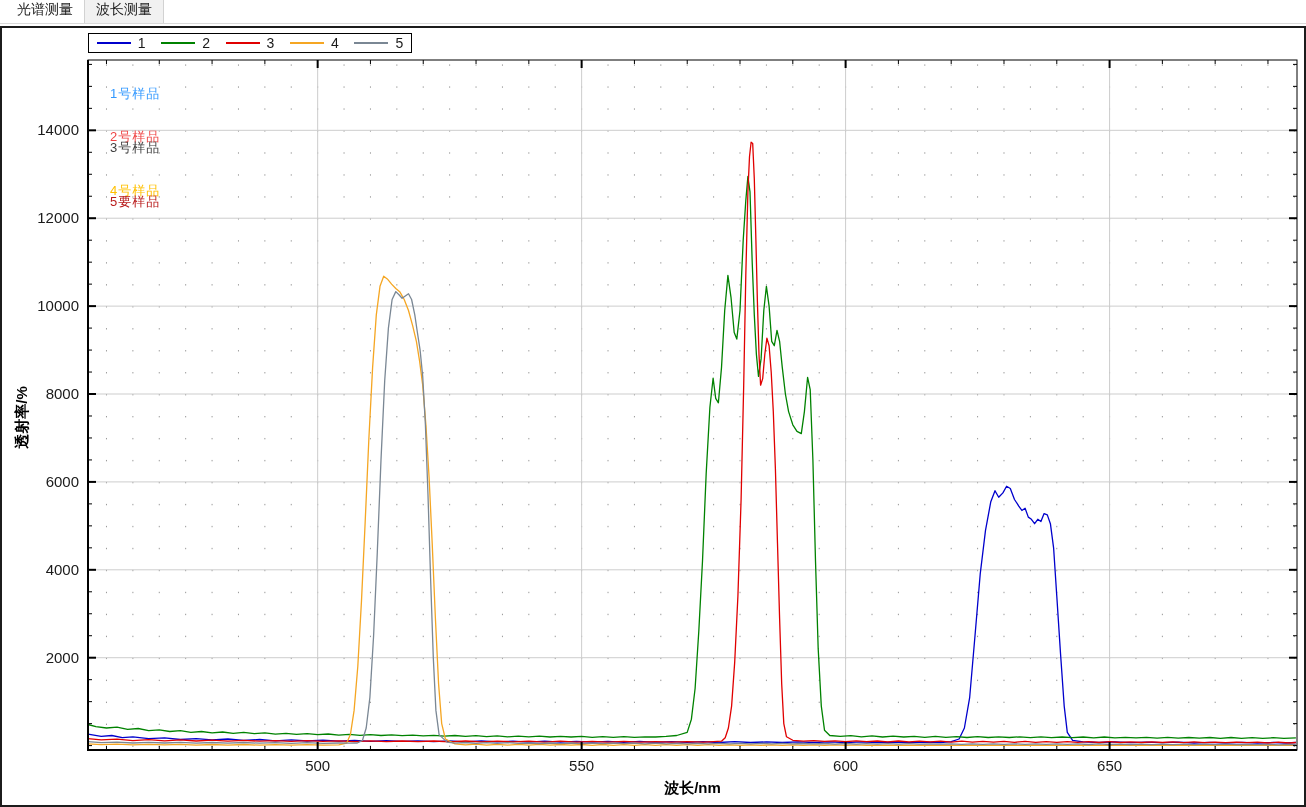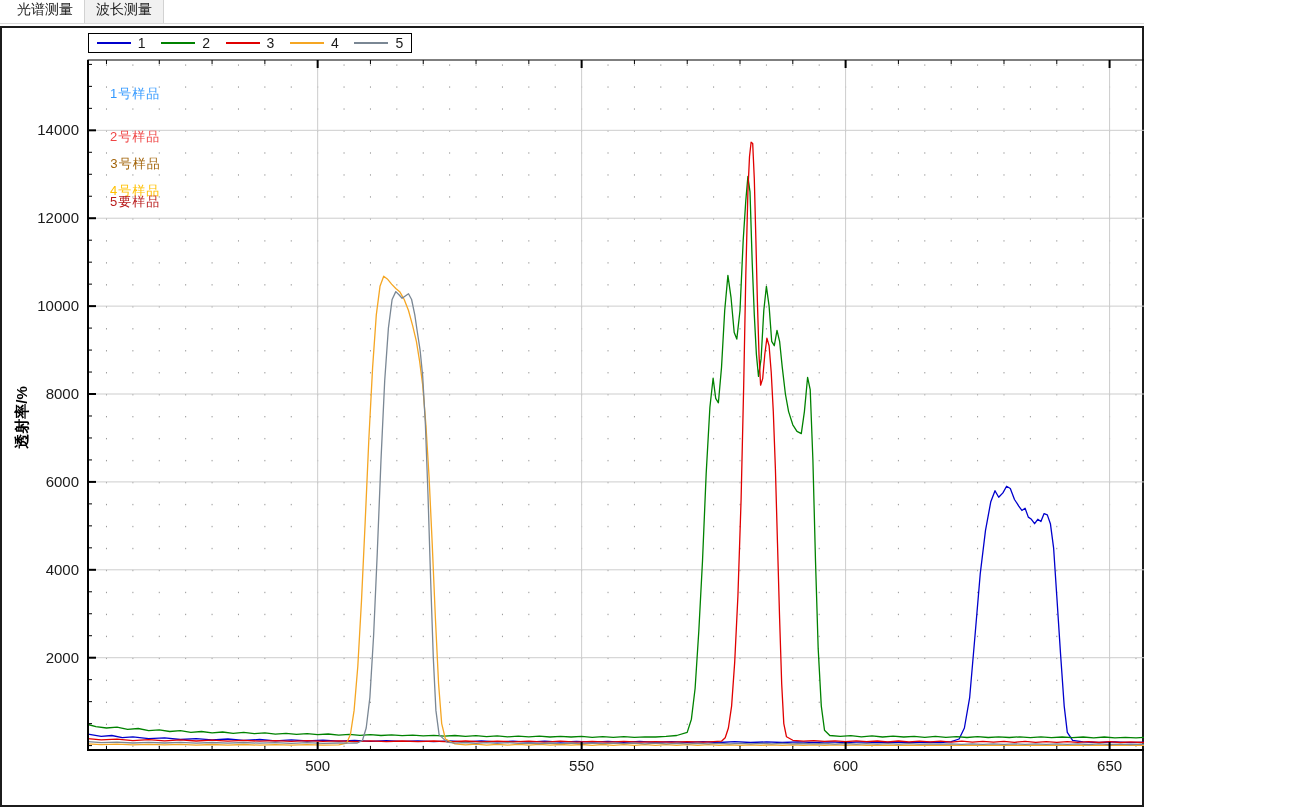--- a/index.html
+++ b/index.html
@@ -1,16 +1,16 @@
 <!DOCTYPE html>
 <html><head>
 <meta charset="utf-8">
 <style>
   html,body{margin:0;padding:0;background:#fff;}
-  .page{position:relative;width:1144px;height:807px;overflow:hidden;background:#fff;
+  .page{position:relative;width:1306px;height:807px;overflow:hidden;background:#fff;
         font-family:"Liberation Sans","DejaVu Sans",sans-serif;}
   .tabbar{position:absolute;top:0;left:0;right:0;height:23px;background:#fff;
           border-bottom:1px solid #dadada;display:flex;align-items:flex-end;}
   .tab{font-size:14px;color:#1a1a1a;padding:3px 11px 4px 11px;cursor:default;white-space:nowrap;}
   .tab.active{background:#fff;margin-left:6px;}
   .tab.inactive{background:#f1f1f1;border:1px solid #d2d2d2;border-bottom:none;}
   .panel{position:absolute;top:26px;left:0;right:0;bottom:0;background:#fff;
          border:2px solid #1c1c1c;}
   #plot-svg{position:absolute;left:0;top:0;width:1302px;height:777px;}
   .legend{position:absolute;left:86px;top:5px;width:324px;height:20px;background:#fff;
@@ -253,19 +253,20 @@
           <span>4</span>
         </div>
         <div class="legend-item">
           <span class="legend-line" style="border-top-color: rgb(122, 135, 148);"></span>
           <span>5</span>
         </div>
       </div>
     <div id="plot-labels">
         <div class="plot-label" style="top: 55px; color: rgb(51, 153, 255);">1号样品</div>
         <div class="plot-label" style="top: 98px; color: #ef4444;">2号样品</div>
-        <div class="plot-label" style="top: 126px; color: #a16207; font-family: Liberation Mono, monospace;">3号样品</div>
+        <div class="plot-label" style="top: 109px; color: #404040;">3号样品</div>
         <div class="plot-label" style="top: 136px; color: rgb(255, 192, 0); margin-top: 16px;">4号样品</div>
         <div class="plot-label" style="top: 163px; color: #b91c1c;">5要样品</div>
       </div>
+    <div class="xlabel">波长/nm</div>
     <div class="ylabel">透射率/%</div>
   </div>
 </div>
 
 </body></html>

